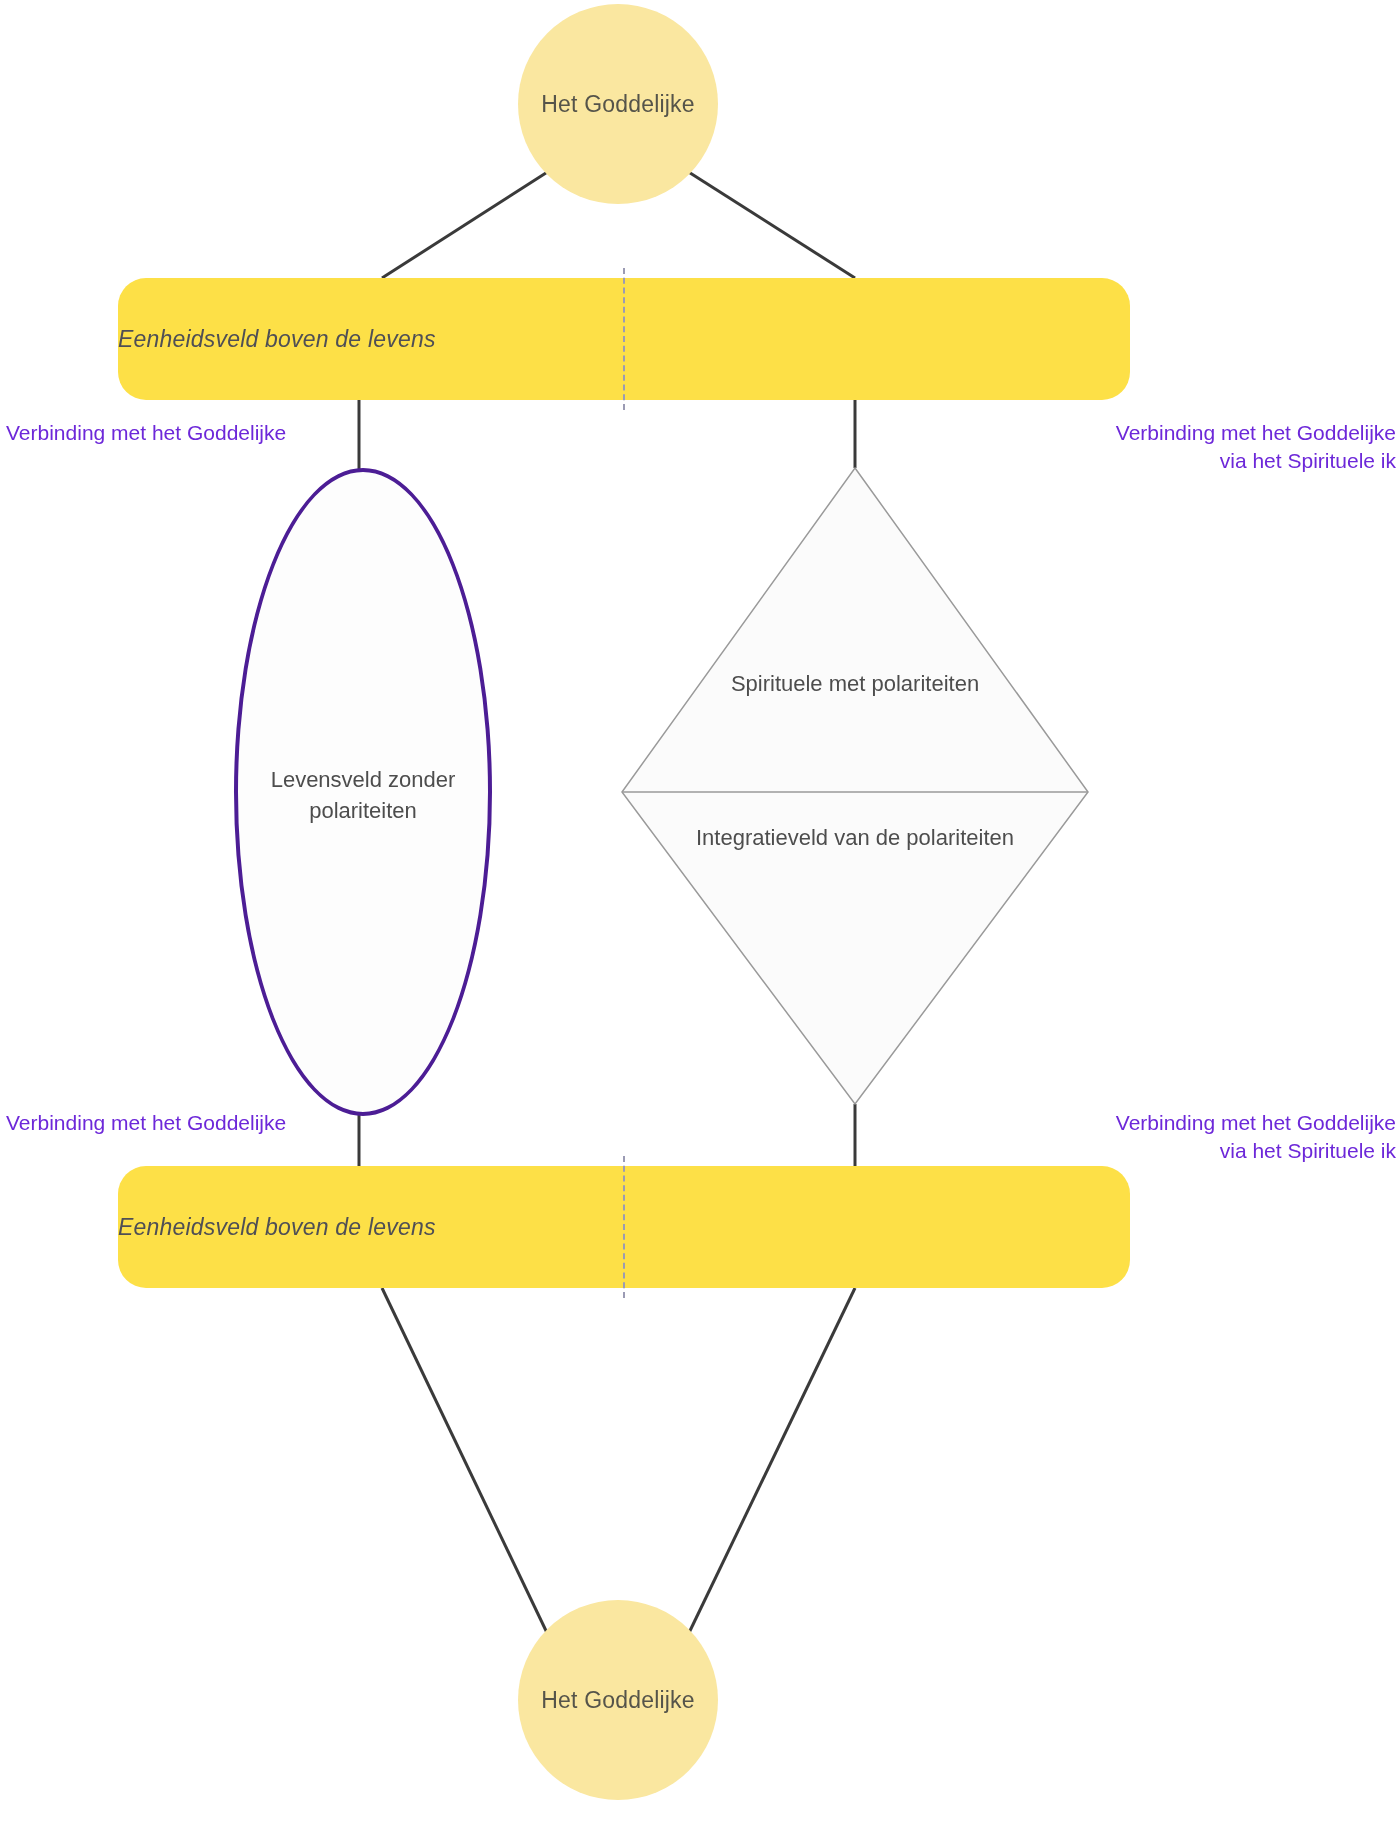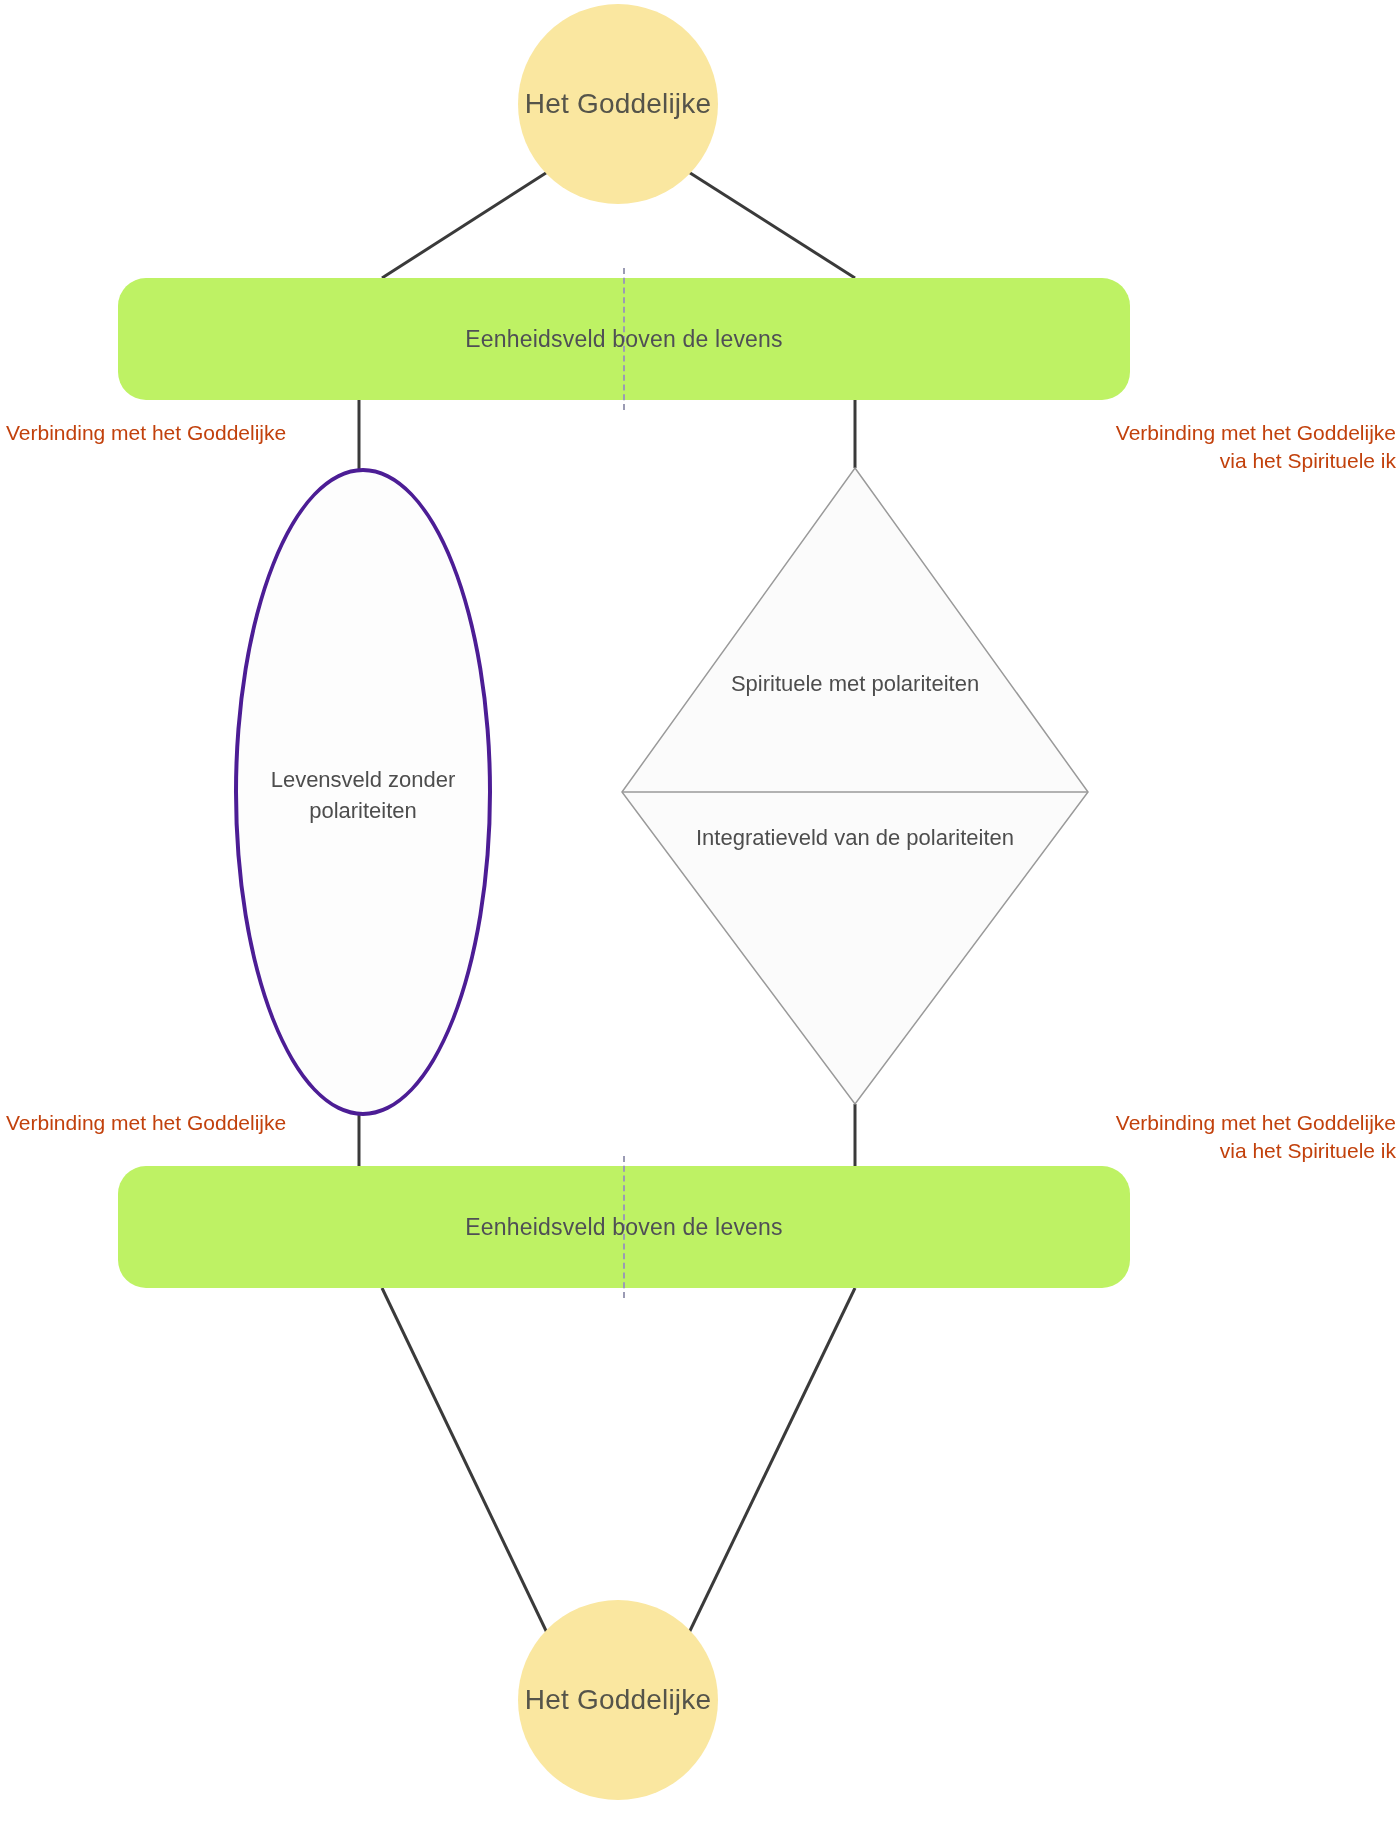--- a/index.html
+++ b/index.html
@@ -30,21 +30,21 @@
   
   .divine-node {
     position: absolute;
     border-radius: 50%;
     background: #fae7a0;
     display: flex;
     align-items: center;
     justify-content: center;
   }
   .divine-node .node-label {
-    font-size: 28px;
+    font-size: 23px;
     color: #55544a;
     letter-spacing: 0.2px;
     white-space: nowrap;
   }
   #divine-top {
     left: 518px;
     top: 4px;
     width: 200px;
     height: 200px;
   }
@@ -54,25 +54,26 @@
     width: 200px;
     height: 200px;
   }
 
   
   .unity-bar {
     position: absolute;
     left: 118px;
     width: 1012px;
     height: 122px;
-    background: #bef264;
+    background: #fde047;
     border-radius: 28px;
     display: flex;
     align-items: center;
-    justify-content: center;
+    justify-content: flex-start;
+    font-style: italic;
   }
   .unity-bar .node-label {
     font-size: 23px;
     color: #4f4f55;
     letter-spacing: 0.2px;
     white-space: nowrap;
     position: relative;
     z-index: 2;
   }
   #unity-top { top: 278px; }
@@ -131,21 +132,21 @@
     color: #4d4d4d;
   }
   #diamond-upper-label { top: 202px; }
   #diamond-lower-label { top: 356px; }
 
   
   .side-label {
     position: absolute;
     font-size: 21px;
     line-height: 28px;
-    color: #c2410c;
+    color: #6d28d9;
     white-space: pre-line;
   }
   .side-label.left  { text-align: left; }
   .side-label.right { text-align: right; }
   #label-top-left    { left: 6px;  top: 419px; }
   #label-top-right   { right: 4px; top: 419px; }
   #label-bottom-left { left: 6px;  top: 1109px; }
   #label-bottom-right{ right: 4px; top: 1109px; }
 </style>
 </head>

